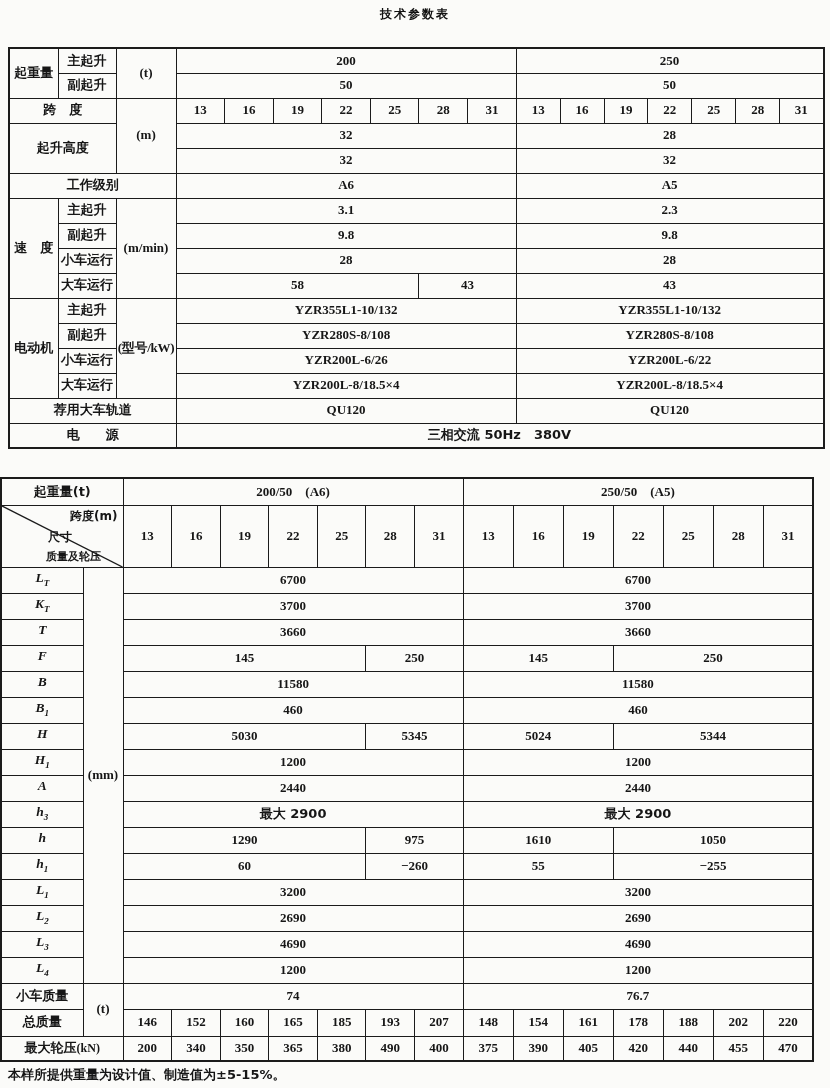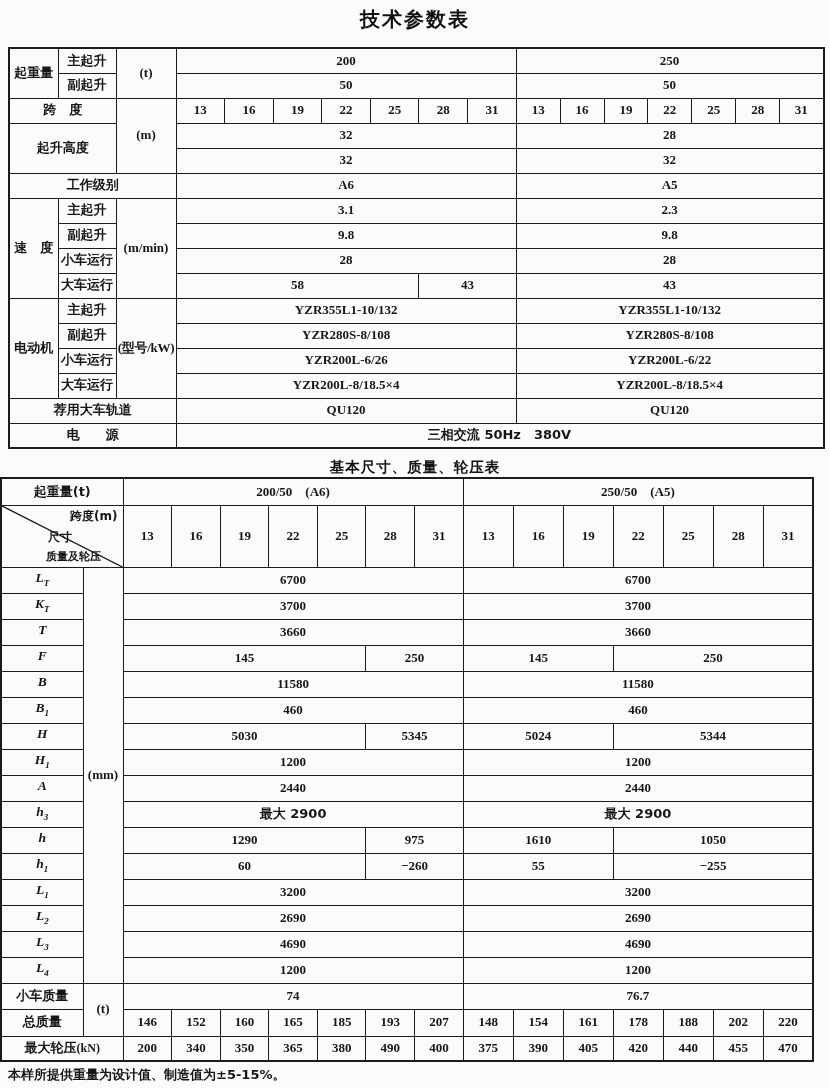--- a/index.html
+++ b/index.html
@@ -9,21 +9,21 @@
     color:#161616;
     font-family:"Liberation Serif","DejaVu Serif",serif;
   }
   .page { position:relative; width:830px; height:1088px; overflow:hidden; }
 
   .doc-title {
     position:absolute; left:0; width:830px; text-align:center;
     font-family:"DejaVu Sans","Liberation Sans",sans-serif;
     font-weight:bold; color:#111;
   }
-  #title1 { top:6px;  font-size:20px; letter-spacing:2px; }
+  #title1 { top:6px;  font-size:12px; letter-spacing:2px; }
   #title2 { top:458px; font-size:14.5px; letter-spacing:1px; }
 
   table.tbl {
     position:absolute; border-collapse:collapse; table-layout:fixed;
     border:2.2px solid #1b1b1b;
   }
   .tbl td {
     border:1.2px solid #1b1b1b;
     text-align:center; vertical-align:middle;
     font-size:13px; font-weight:bold;
@@ -166,21 +166,20 @@
         <td colspan="7">QU120</td>
         <td colspan="7">QU120</td>
       </tr>
       <tr>
         <td class="cn" colspan="3">电　　源</td>
         <td class="cn" colspan="14">三相交流 50Hz　380V</td>
       </tr>
     </tbody>
   </table>
 
-  <div class="doc-title" id="title2">基本尺寸、质量、轮压表</div>
 
   <table class="tbl" id="tbl2">
     <colgroup>
       <col style="width:82px">
         <col style="width:40px">
       <col span="7" style="width:48.6px">
       <col span="7" style="width:50px">
     </colgroup>
     <tbody>
       <tr style="height:27px">

